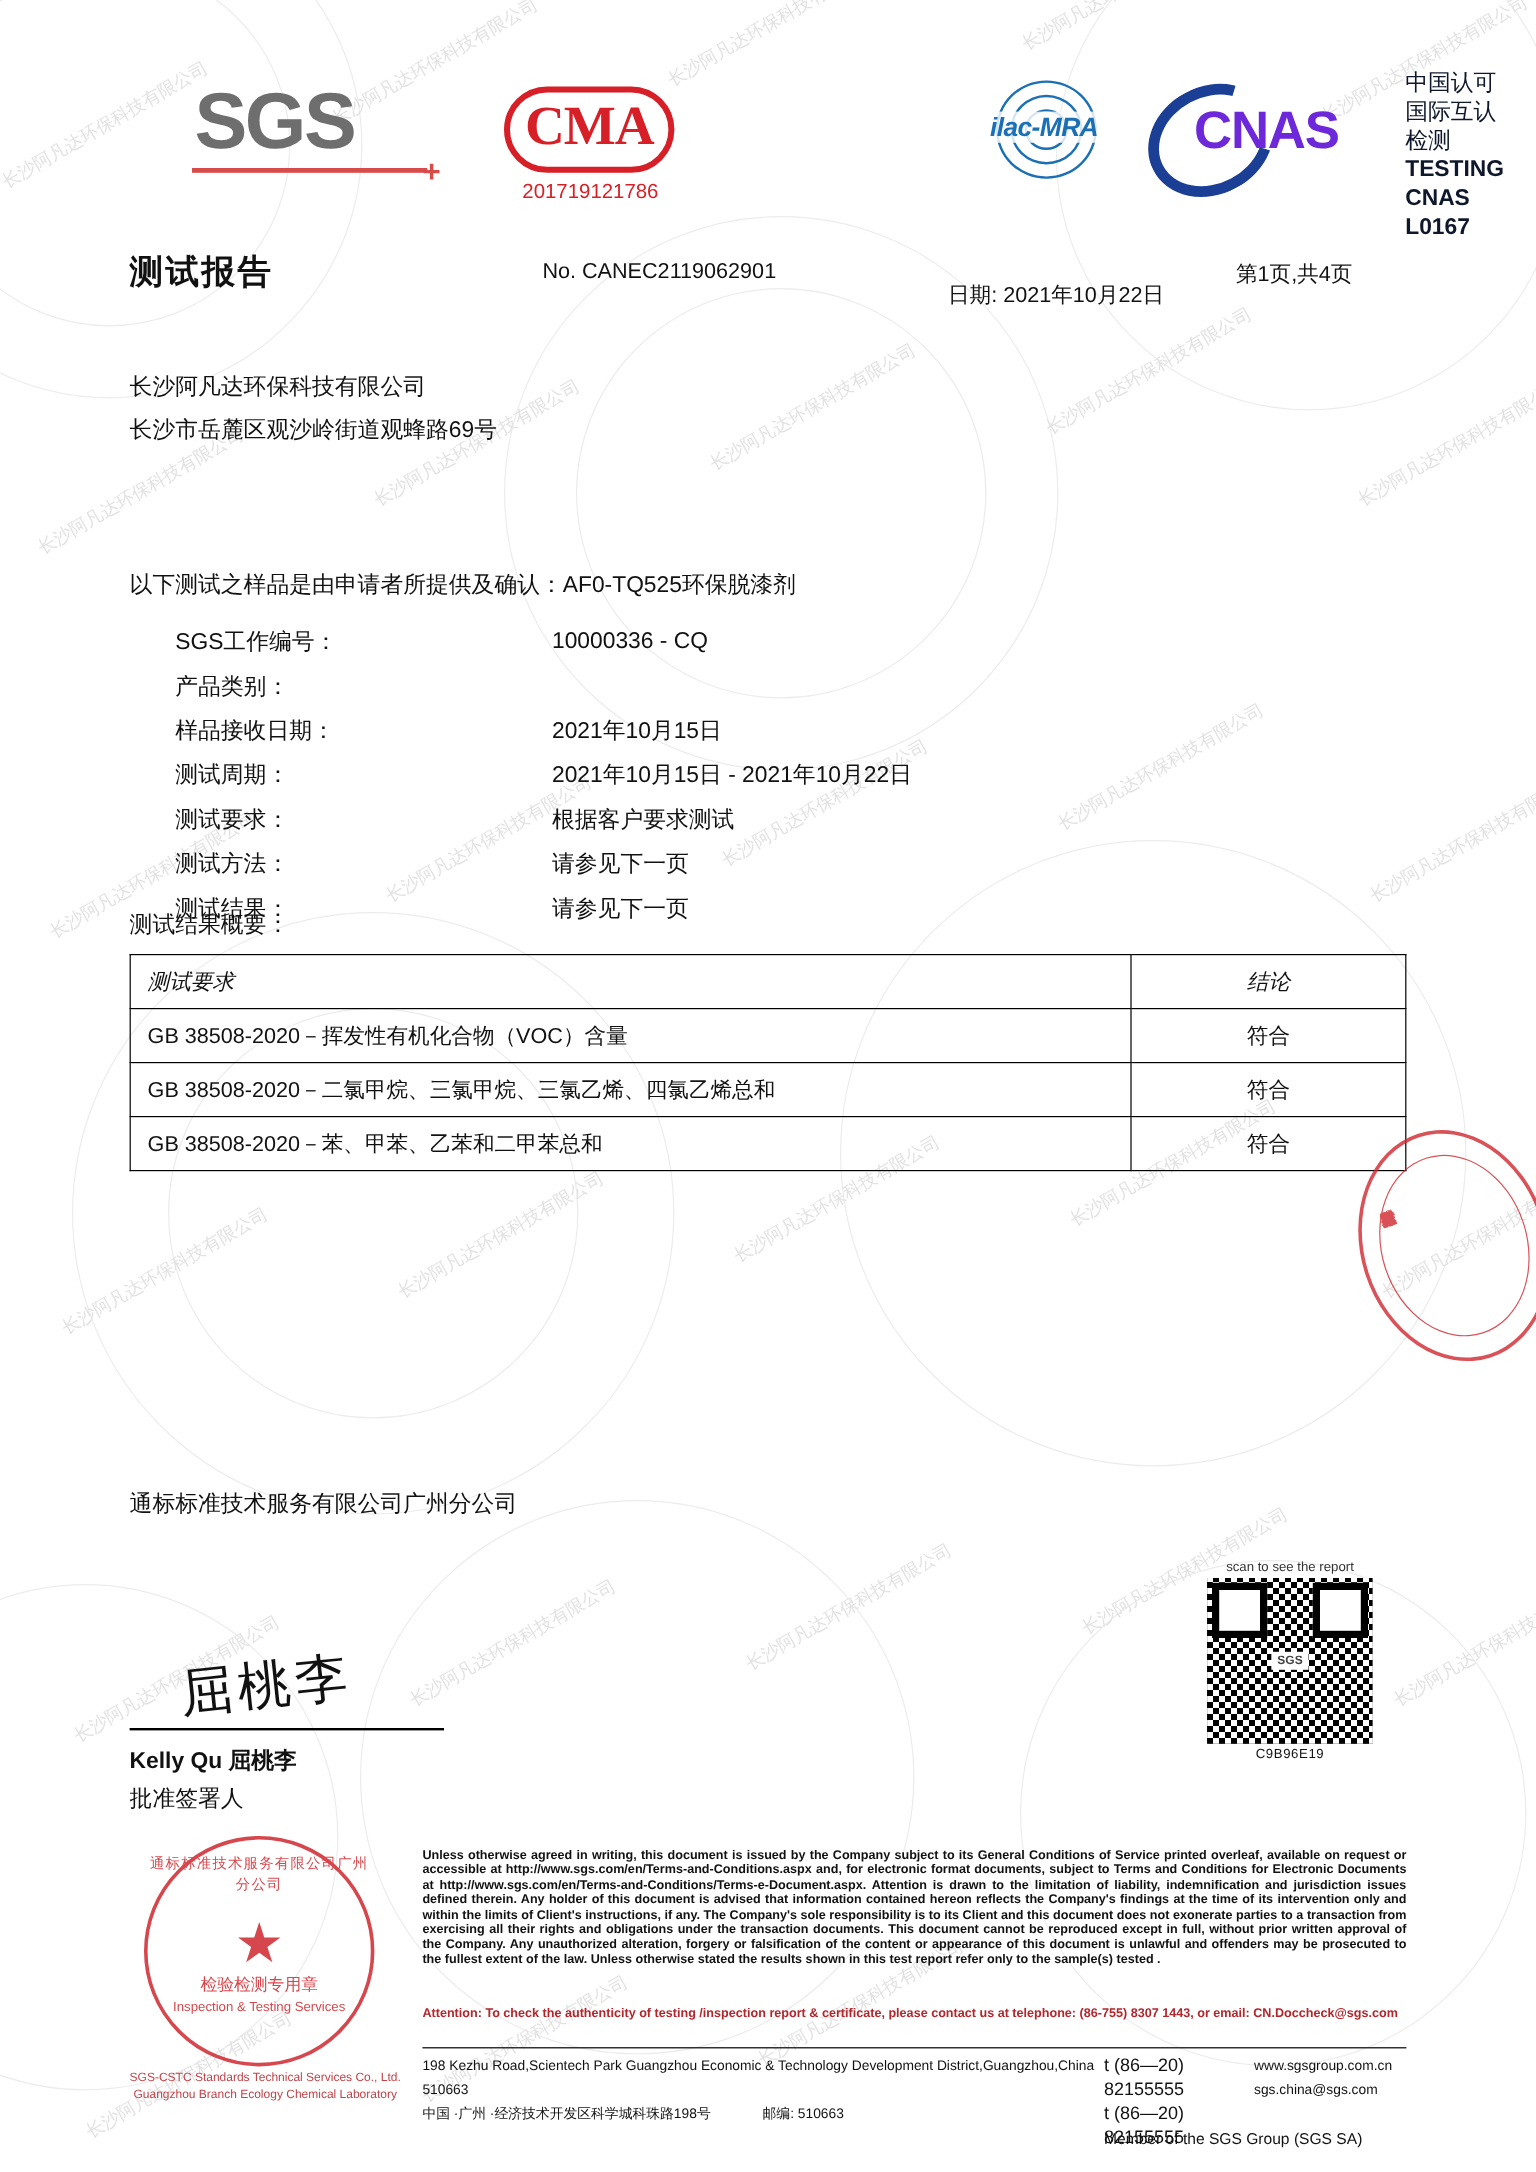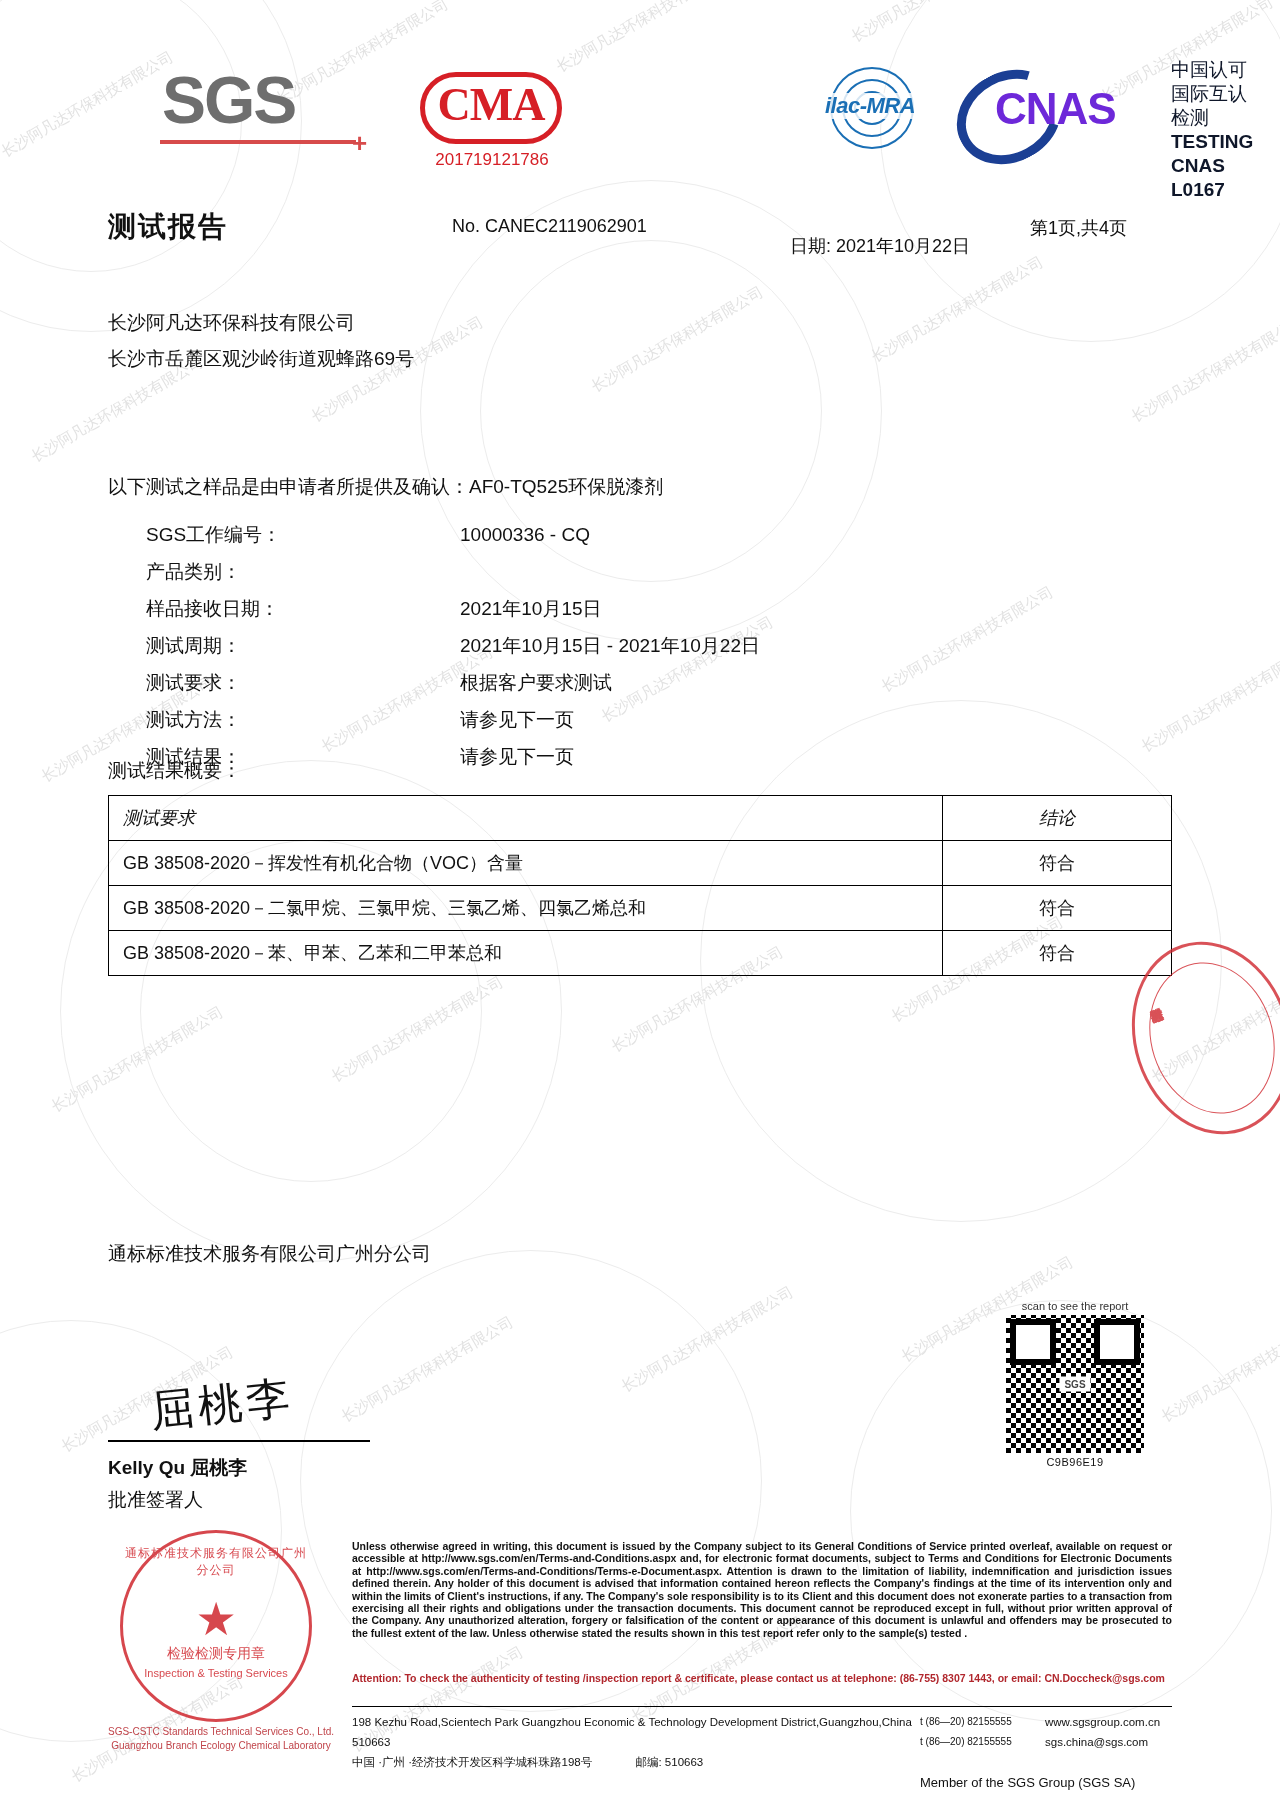--- a/index.html
+++ b/index.html
@@ -453,21 +453,21 @@
     top: 1712px;
     width: 560px;
     font-size: 11.5px;
     line-height: 20px;
   }
   .footer-tel {
     position: absolute;
     left: 920px;
     top: 1712px;
     width: 110px;
-    font-size: 10px;
+    font-size: 15px;
     line-height: 20px;
   }
   .footer-web {
     position: absolute;
     left: 1045px;
     top: 1712px;
     width: 180px;
     font-size: 11.5px;
     line-height: 20px;
   }

